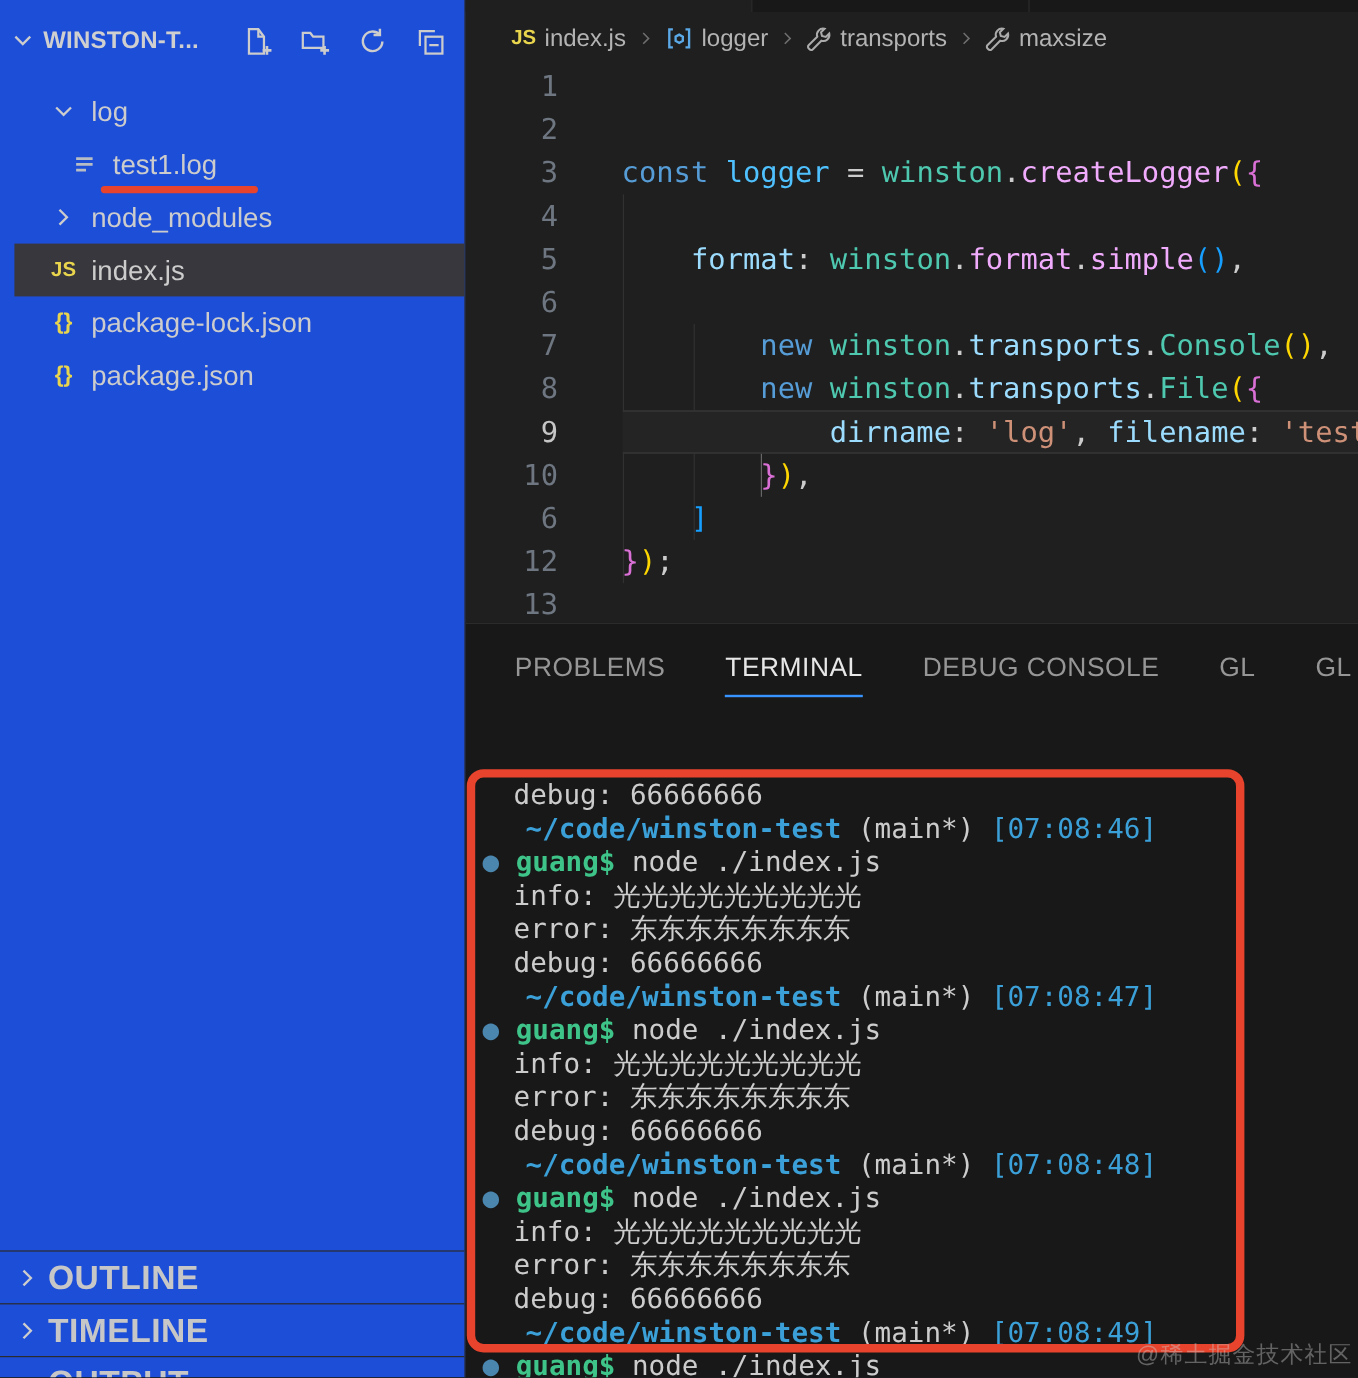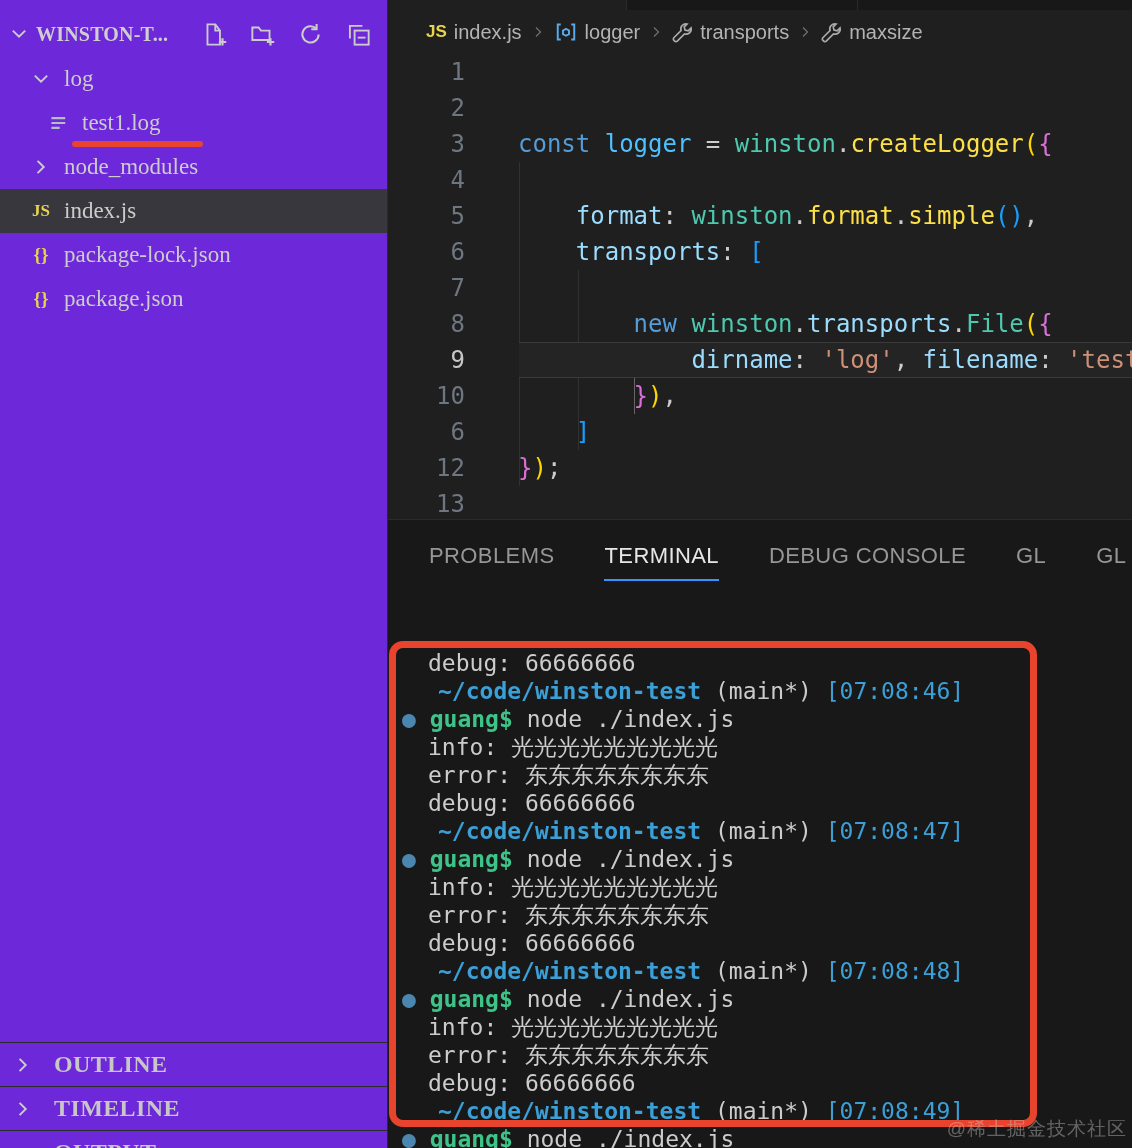--- a/index.html
+++ b/index.html
@@ -1,35 +1,35 @@
 <!DOCTYPE html>
 <html><head>
 <meta charset="utf-8">
 <style>
   html,body{margin:0;padding:0;background:#1f1f1f;}
   .page{position:relative;width:1132px;height:1148px;overflow:hidden;background:#1f1f1f;
         font-family:"Liberation Sans","DejaVu Sans",sans-serif;color:#ccc;}
 
   
-  .sidebar{position:absolute;left:0;top:0;width:387px;height:100%;background:#6d28d9;border-right:1px solid #2b2b2b;box-sizing:content-box;font-family:Liberation Serif, serif;}
+  .sidebar{position:absolute;left:0;top:0;width:387px;height:100%;background:#1d4ed8;border-right:1px solid #2b2b2b;box-sizing:content-box;}
   .side-header{position:absolute;top:14px;left:0;right:0;height:40px;display:flex;align-items:center;padding-left:8px;}
   .side-title{font-weight:bold;font-size:20px;color:#cfcfcf;margin-left:6px;letter-spacing:.2px;white-space:nowrap;}
   .side-actions{margin-left:auto;display:flex;gap:22px;padding-right:16px;align-items:center;}
   .act{width:26px;height:26px;display:flex;align-items:center;justify-content:center;cursor:pointer;}
-  #tree{position:absolute;top:57px;left:0;right:0;}
+  #tree{position:absolute;top:71px;left:0;right:0;padding-left:12px;}
   .trow{position:relative;height:44px;display:flex;align-items:center;font-size:23px;color:#cccccc;cursor:pointer;}
   .trow.sel{background:#37373d;}
   .ticon{flex:0 0 30px;display:flex;align-items:center;justify-content:center;}
   .tlabel{margin-left:8px;white-space:nowrap;}
   .js-badge{color:#E8D44D;font-weight:bold;font-size:17px;letter-spacing:0;}
   .json-badge{color:#E8D44D;font-weight:bold;font-size:19px;}
   .tunder{position:absolute;left:72px;top:40px;width:131px;height:6px;border-radius:3px;background:#E8432C;}
   #side-bottom{position:absolute;left:0;top:1042px;right:0;}
   .brow{height:43px;border-top:1px solid #2b2b2b;display:flex;align-items:center;padding-left:12px;cursor:pointer;}
-  .brow .blabel{font-weight:bold;font-size:24px;letter-spacing:.4px;color:#c7c7c7;margin-left:20px;}
+  .brow .blabel{font-weight:bold;font-size:28px;letter-spacing:.4px;color:#c7c7c7;margin-left:6px;}
 
   
   .editor{position:absolute;left:388px;top:0;width:744px;height:519px;background:#1f1f1f;overflow:hidden;}
   .tabstrip{position:absolute;top:0;left:0;right:0;height:10px;background:#181818;}
   .tabstrip .active-seg{position:absolute;left:0;top:0;width:238px;height:10px;background:#1f1f1f;}
   .tabstrip .sep{position:absolute;top:0;width:1px;height:10px;background:#2b2b2b;}
   .tabstrip .s1{left:238px}.tabstrip .s2{left:469px}
   .breadcrumb{position:absolute;top:10px;left:0;right:0;height:44px;display:flex;align-items:center;padding-left:38px;
               font-size:20px;color:#b3b3b3;gap:7px;white-space:nowrap;}
   .bc-sep{display:flex;align-items:center;margin:0 1px;}
@@ -40,21 +40,21 @@
   .g1{left:131px;top:108px;height:324px;}
   .g2{left:190px;top:216px;height:180px;}
   .g3{left:246px;top:288px;height:72px;background:#666;}
   .cline{position:relative;height:36px;display:flex;white-space:pre;}
   .lnum{flex:0 0 77px;text-align:right;color:#6e7681;z-index:1;}
   .lsrc{margin-left:53px;z-index:1;}
   .cline.cur .lnum{color:#c6c6c6;}
   .cline.cur::before{content:"";position:absolute;left:131px;right:0;top:0;bottom:0;background:#242424;
                      border-top:1px solid #3a3a3a;border-bottom:1px solid #3a3a3a;box-sizing:border-box;}
   .tk-kwp{color:#C586C0}.tk-kwb{color:#569CD6}.tk-id{color:#9CDCFE}.tk-cv{color:#4FC1FF}.tk-ns{color:#4EC9B0}
-  .tk-fn{color:#fde047}.tk-str{color:#CE9178}.tk-fg{color:#CCCCCC}.tk-b1{color:#FFD700}.tk-b2{color:#DA70D6}.tk-b3{color:#179FFF}
+  .tk-fn{color:#f0abfc}.tk-str{color:#CE9178}.tk-fg{color:#CCCCCC}.tk-b1{color:#FFD700}.tk-b2{color:#DA70D6}.tk-b3{color:#179FFF}
 
   
   .panel{position:absolute;left:388px;top:519px;width:744px;height:629px;background:#181818;border-top:1px solid #2b2b2b;box-sizing:border-box;}
   .ptabs{position:absolute;top:0;left:0;right:0;height:72px;display:flex;align-items:center;gap:50px;padding-left:41px;}
   .ptab{position:relative;font-size:22px;letter-spacing:.4px;color:#969696;cursor:pointer;height:100%;display:flex;align-items:center;}
   .ptab.active{color:#e7e7e7;justify-content:flex-end;}
   .ptab.active::after{content:"";position:absolute;left:0;right:0;bottom:11px;height:2px;background:#3794ff;}
   .term{position:absolute;top:94px;left:0;right:0;font-family:"DejaVu Sans Mono","Liberation Mono",monospace;
         font-size:23px;line-height:28px;color:#cccccc;white-space:pre;margin-top:35px;}
   .tline{height:28px;padding-left:40px;}
@@ -242,22 +242,22 @@
       </div>
     <div class="code" id="code">
       <i class="guide g1"></i>
       <i class="guide g2"></i>
       <i class="guide g3"></i>
     <div class="cline"><span class="lnum">1</span></div>
         <div class="cline"><span class="lnum">2</span><span class="lsrc"></span></div>
         <div class="cline"><span class="lnum">3</span><span class="lsrc"><span class="tk-kwb">const </span><span class="tk-cv">logger</span><span class="tk-fg"> = </span><span class="tk-ns">winston</span><span class="tk-fg">.</span><span class="tk-fn">createLogger</span><span class="tk-b1">(</span><span class="tk-b2">{</span></span></div>
         <div class="cline"><span class="lnum">4</span></div>
         <div class="cline"><span class="lnum">5</span><span class="lsrc"><span class="tk-fg">    </span><span class="tk-id">format</span><span class="tk-fg">: </span><span class="tk-ns">winston</span><span class="tk-fg">.</span><span class="tk-fn">format</span><span class="tk-fg">.</span><span class="tk-fn">simple</span><span class="tk-b3">()</span><span class="tk-fg">,</span></span></div>
-        <div class="cline"><span class="lnum">6</span><span class="lsrc"><span class="tk-fg">    </span><span class="tk-id">transports</span><span class="tk-fg">: </span><span class="tk-b3">[</span></span></div>
-        <div class="cline"><span class="lnum">7</span></div>
+        <div class="cline"><span class="lnum">6</span></div>
+        <div class="cline"><span class="lnum">7</span><span class="lsrc"><span class="tk-fg">        </span><span class="tk-kwb">new </span><span class="tk-ns">winston</span><span class="tk-fg">.</span><span class="tk-id">transports</span><span class="tk-fg">.</span><span class="tk-ns">Console</span><span class="tk-b1">()</span><span class="tk-fg">,</span></span></div>
         <div class="cline"><span class="lnum">8</span><span class="lsrc"><span class="tk-fg">        </span><span class="tk-kwb">new </span><span class="tk-ns">winston</span><span class="tk-fg">.</span><span class="tk-id">transports</span><span class="tk-fg">.</span><span class="tk-ns">File</span><span class="tk-b1">(</span><span class="tk-b2">{</span></span></div>
         <div class="cline cur"><span class="lnum">9</span><span class="lsrc"><span class="tk-fg">            </span><span class="tk-id">dirname</span><span class="tk-fg">: </span><span class="tk-str">'log'</span><span class="tk-fg">, </span><span class="tk-id">filename</span><span class="tk-fg">: </span><span class="tk-str">'test</span></span></div>
         <div class="cline"><span class="lnum">10</span><span class="lsrc"><span class="tk-fg">        </span><span class="tk-b2">}</span><span class="tk-b1">)</span><span class="tk-fg">,</span></span></div>
         <div class="cline"><span class="lnum">6</span><span class="lsrc"><span class="tk-fg">    </span><span class="tk-b3">]</span></span></div>
         <div class="cline"><span class="lnum">12</span><span class="lsrc"><span class="tk-b2">}</span><span class="tk-b1">)</span><span class="tk-fg">;</span></span></div>
         <div class="cline"><span class="lnum">13</span><span class="lsrc"></span></div>
       </div>
   </section>
 
   <section class="panel">

